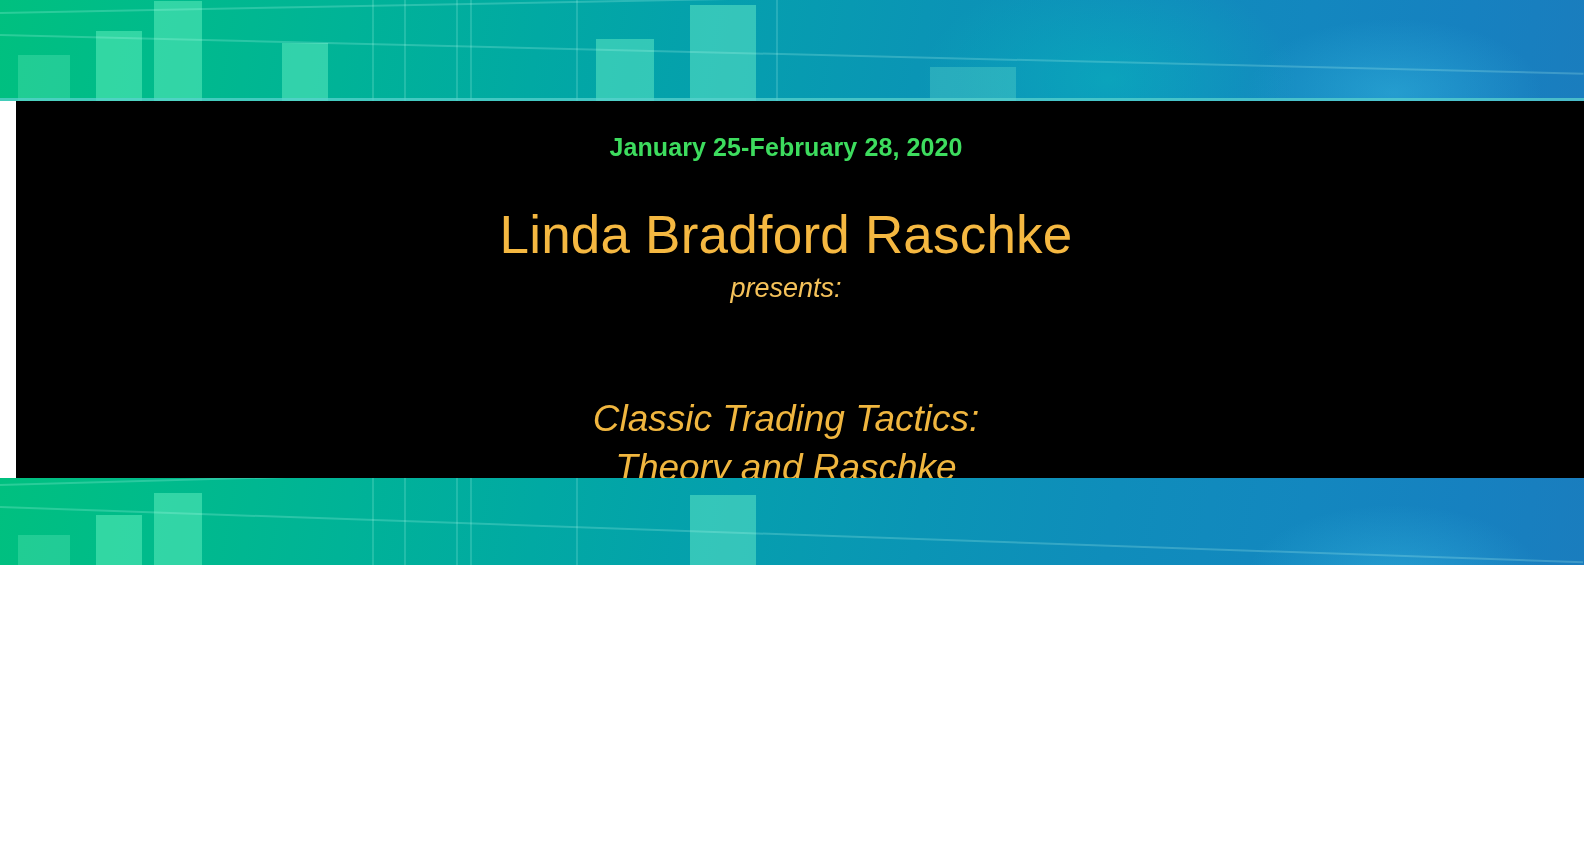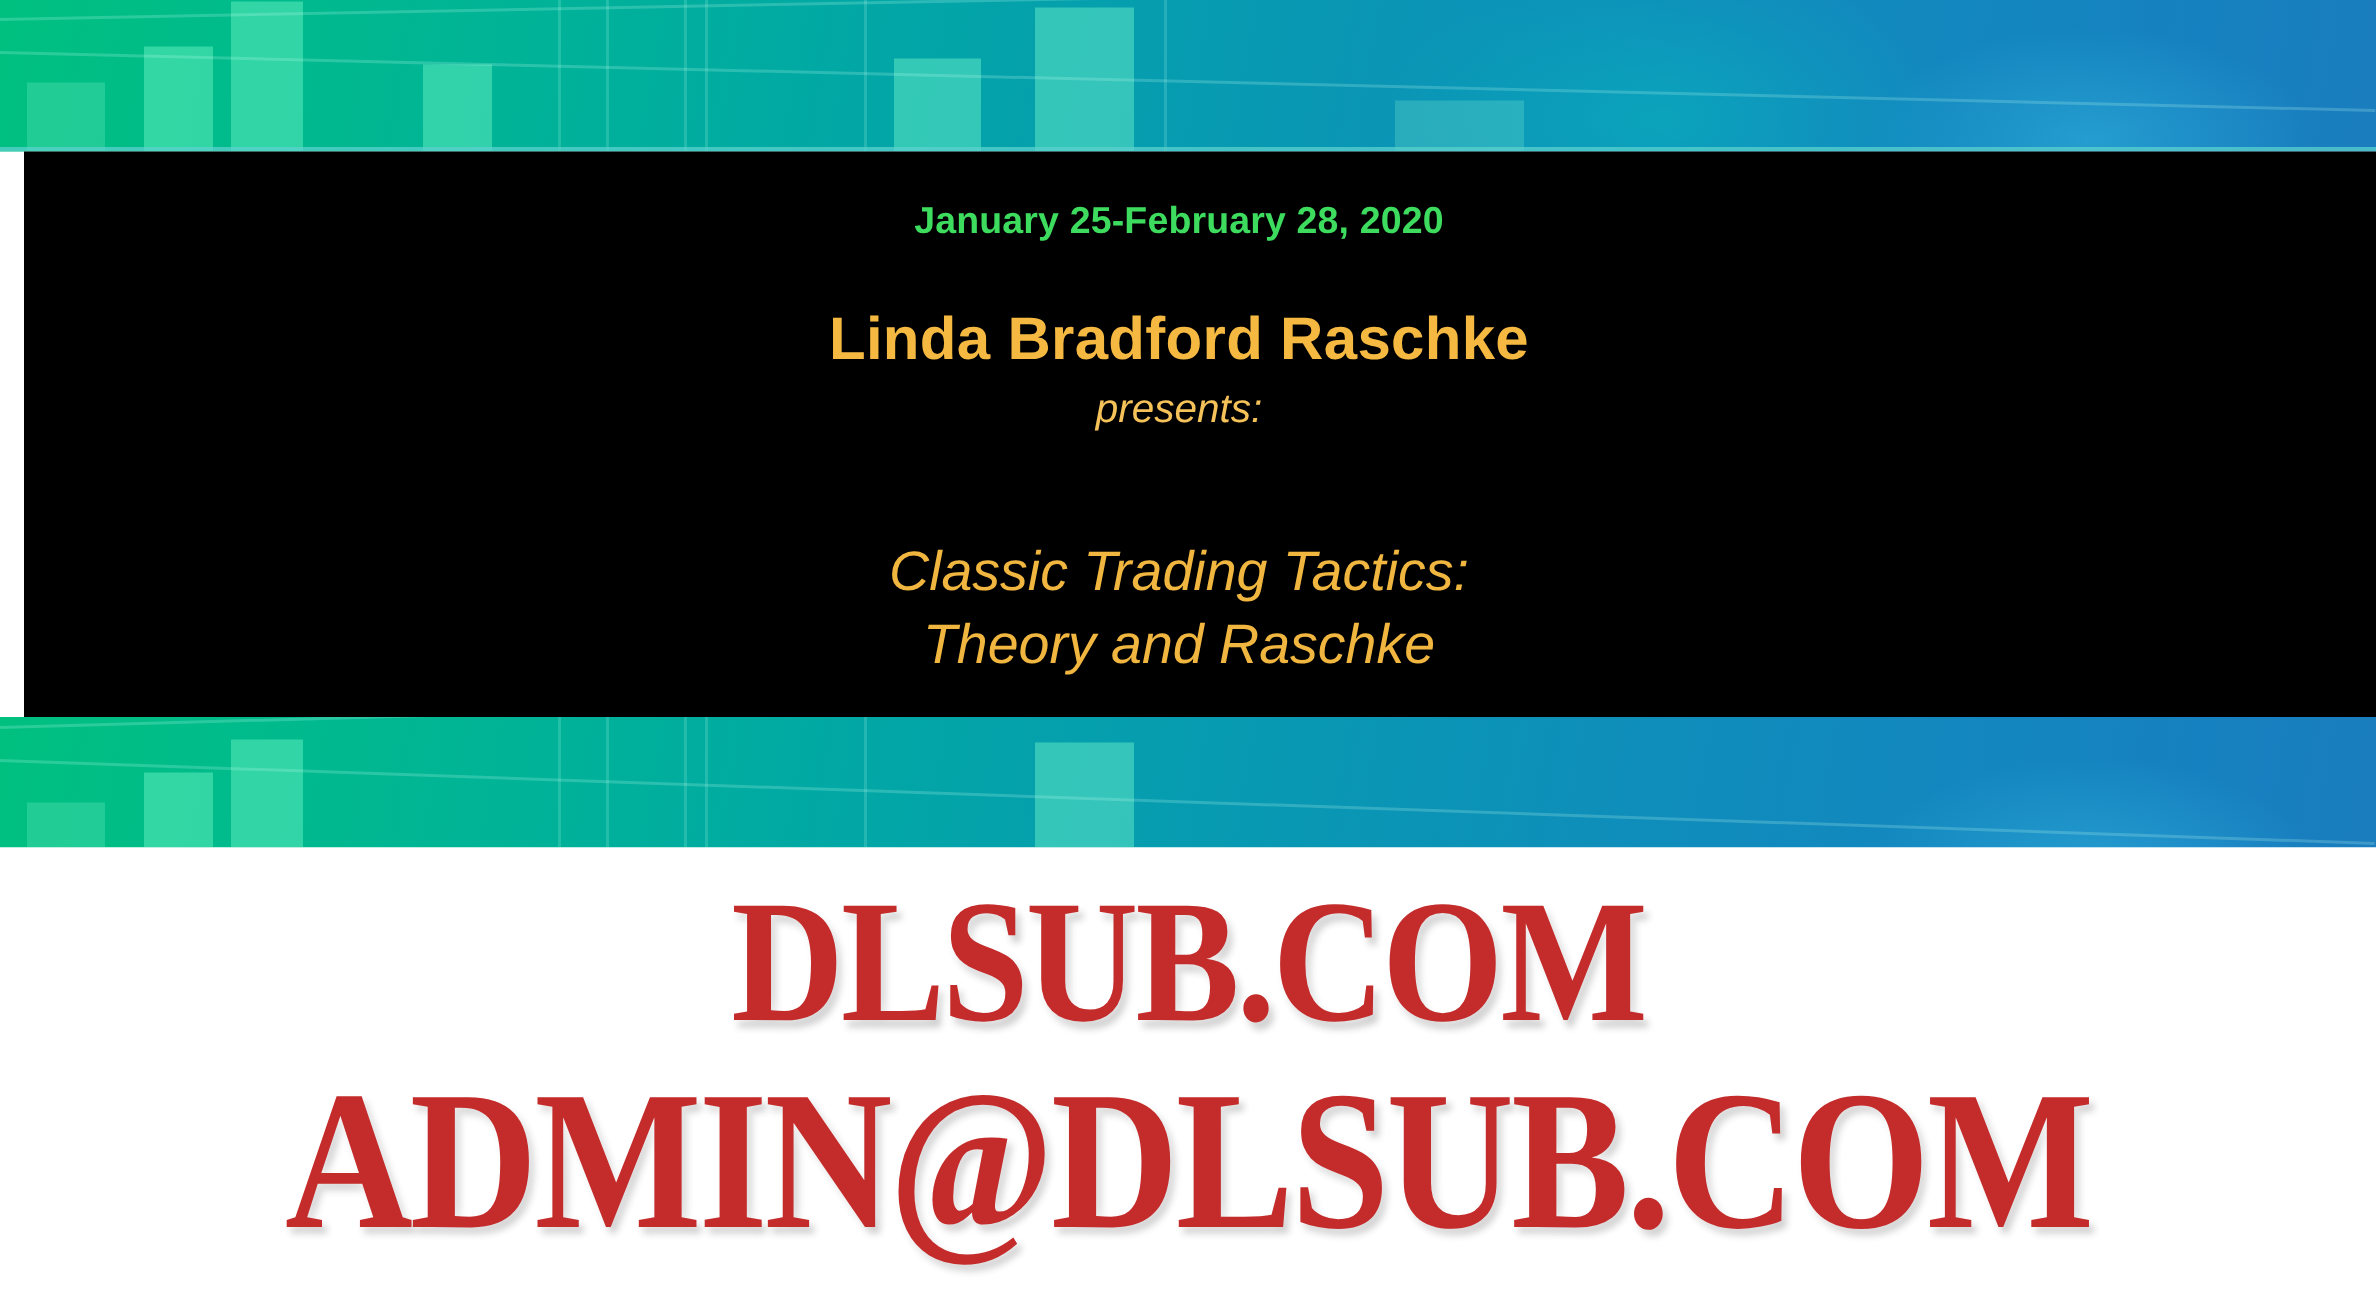--- a/index.html
+++ b/index.html
@@ -82,34 +82,34 @@
     margin-top:32px;
     color:#3ddc5e;
     font-size:25px;
     font-weight:bold;
     letter-spacing:.1px;
     text-shadow:1px 1px 0 rgba(0,0,0,.55);
   }
   .speaker-name {
     margin-top:42px;
     color:#f5b841;
-    font-size:40px;
-    font-weight:bold;
+    font-size:53px;
+    font-weight:normal;
     letter-spacing:.2px;
     text-shadow:1px 1px 0 rgba(0,0,0,.5);
   }
   .presents {
     margin-top:8px;
     color:#f5c25a;
     font-size:27px;
     font-style:italic;
     text-shadow:1px 1px 0 rgba(0,0,0,.5);
   }
   .talk-title {
-    margin-top:68px;
+    margin-top:90px;
     color:#f0b63f;
     font-size:37px;
     font-style:italic;
     line-height:1.33;
     text-shadow:1px 1px 0 rgba(0,0,0,.5);
   }
 
   
   #watermark {
     position:absolute; left:0; top:565px;
@@ -191,18 +191,14 @@
     <div class="vline" style="left:372px;"></div>
     <div class="vline" style="left:404px;"></div>
     <div class="vline" style="left:456px;"></div>
     <div class="vline" style="left:470px;"></div>
     <div class="vline" style="left:576px;"></div>
 
     <div class="wline" style="top:6px;  transform:rotate(-1.6deg);"></div>
     <div class="wline" style="top:28px; transform:rotate(2.0deg);"></div>
   </div>
 
-  <div id="watermark">
-    <div id="wm-site" class="wm-line">DLSUB.COM</div>
-    <div id="wm-mail" class="wm-line">ADMIN@DLSUB.COM</div>
-  </div>
 
 </div>
 
 </body></html>

